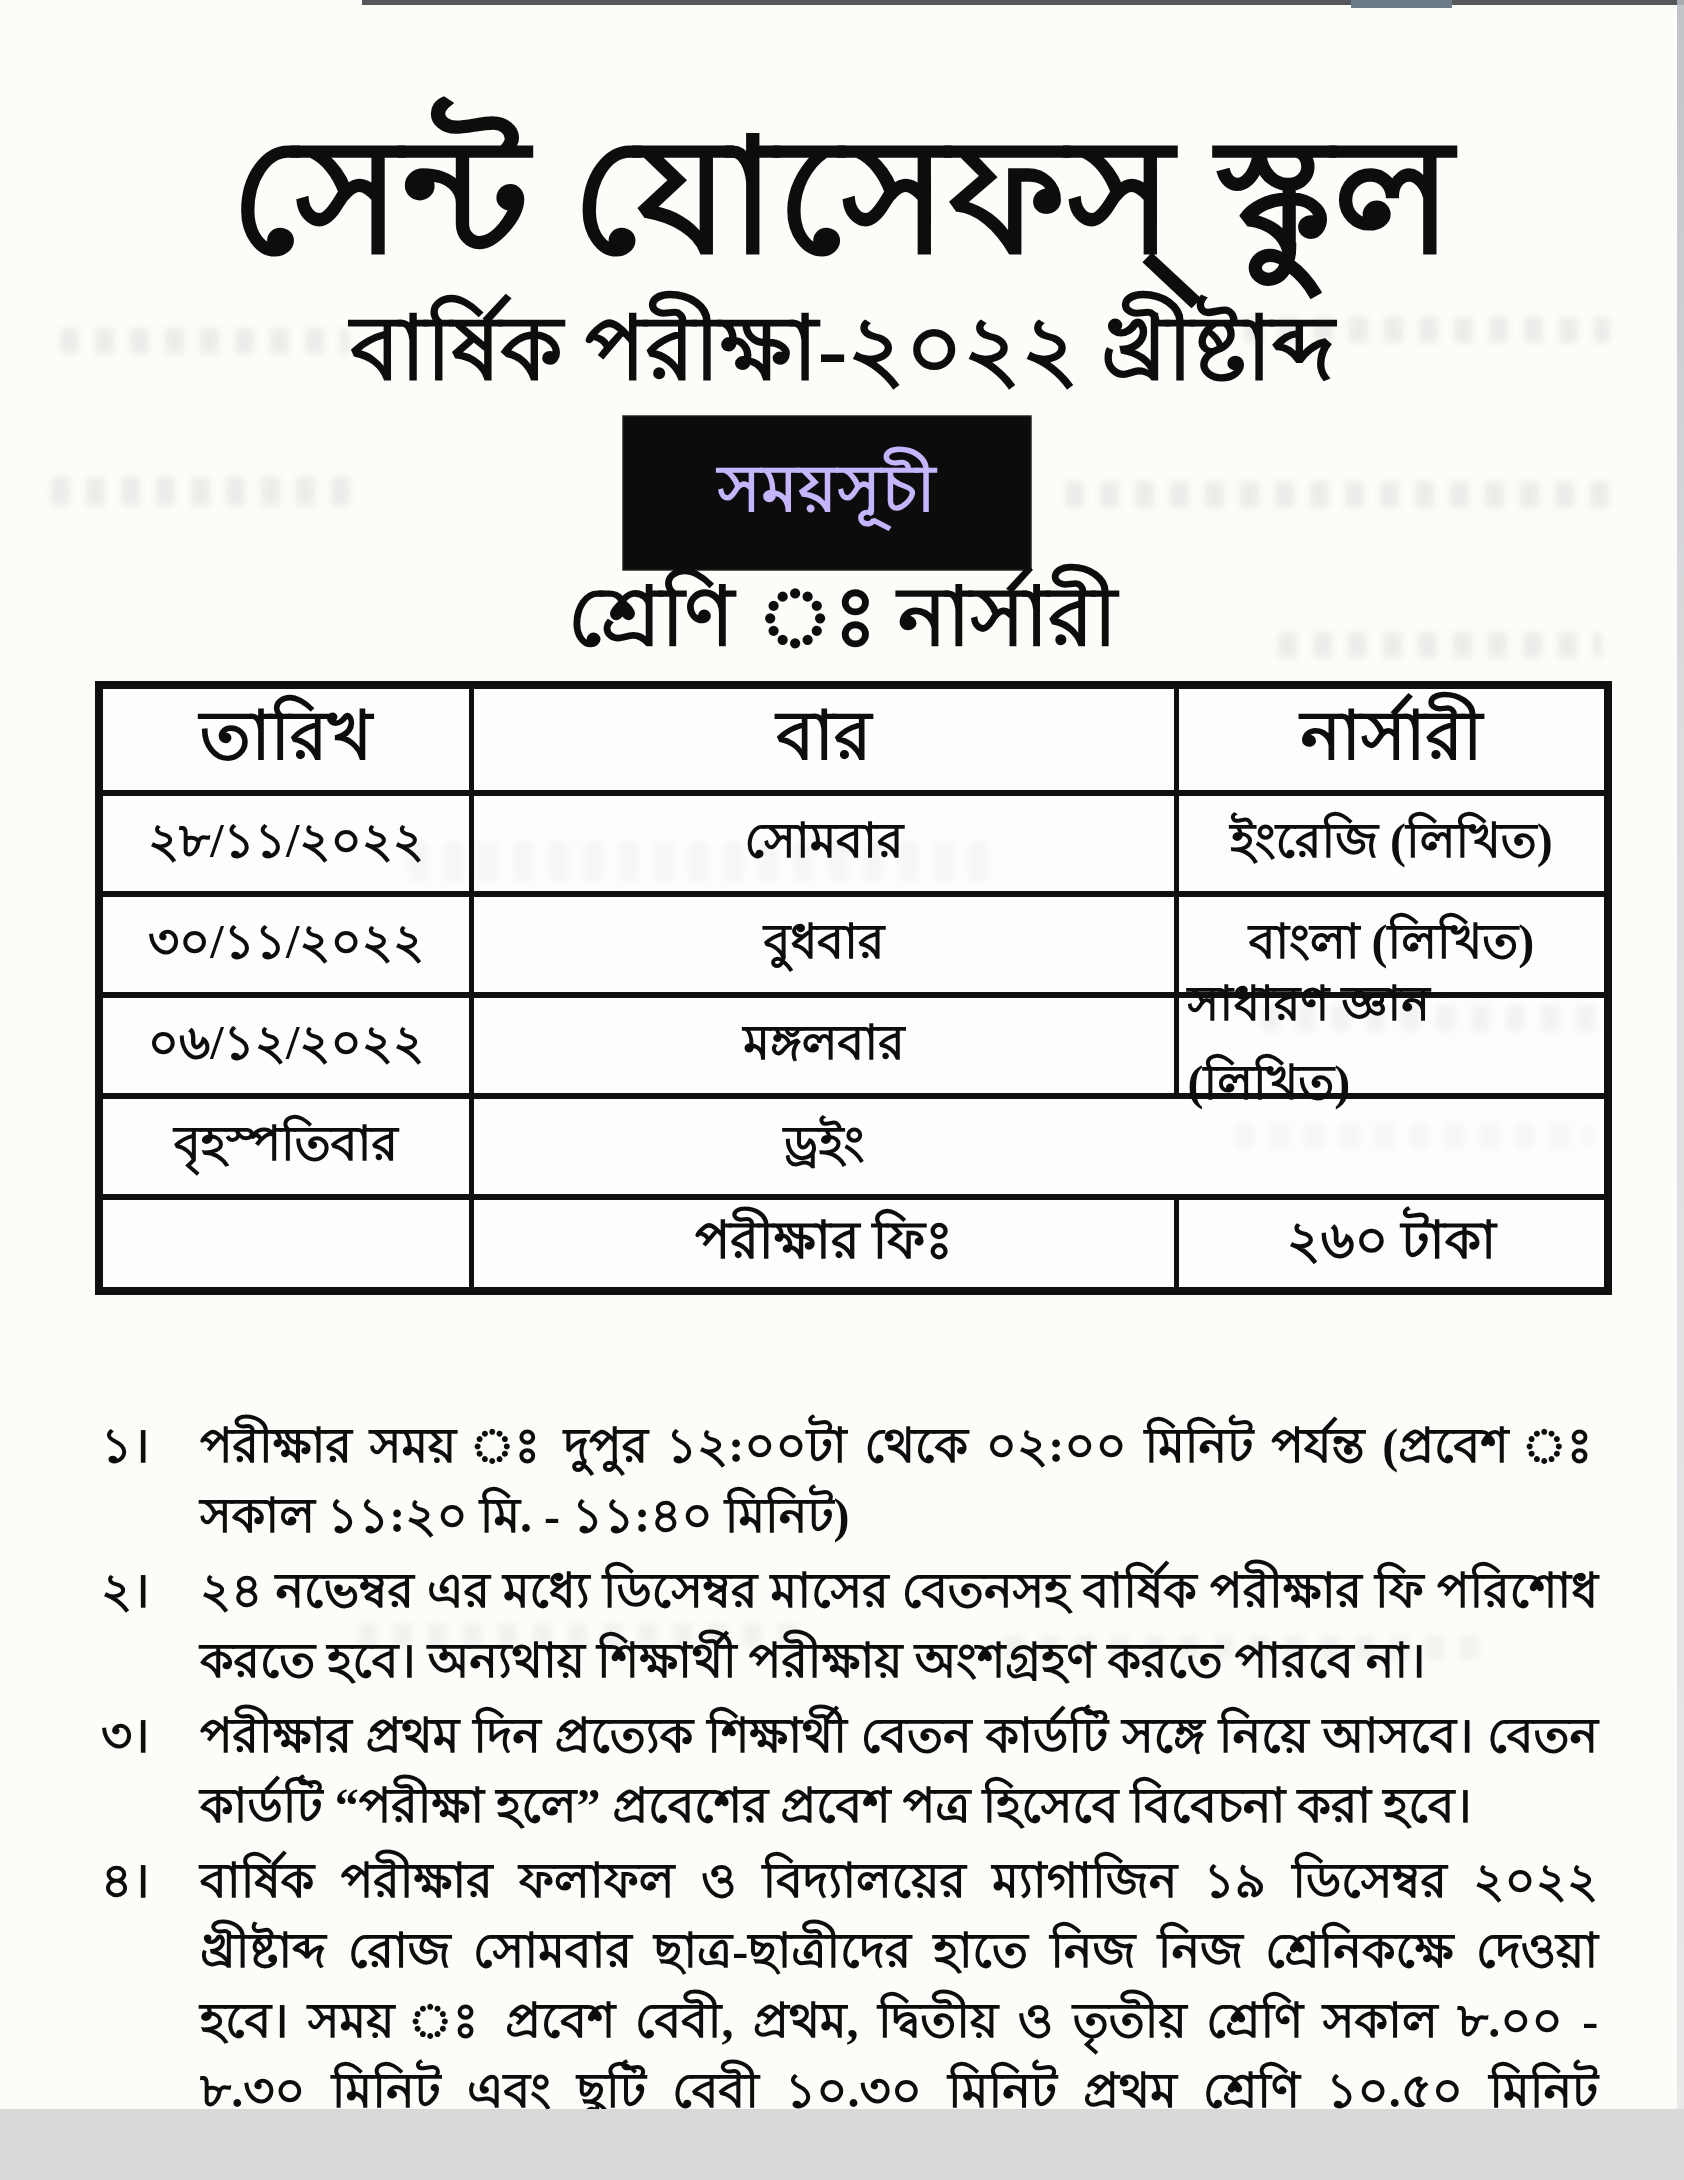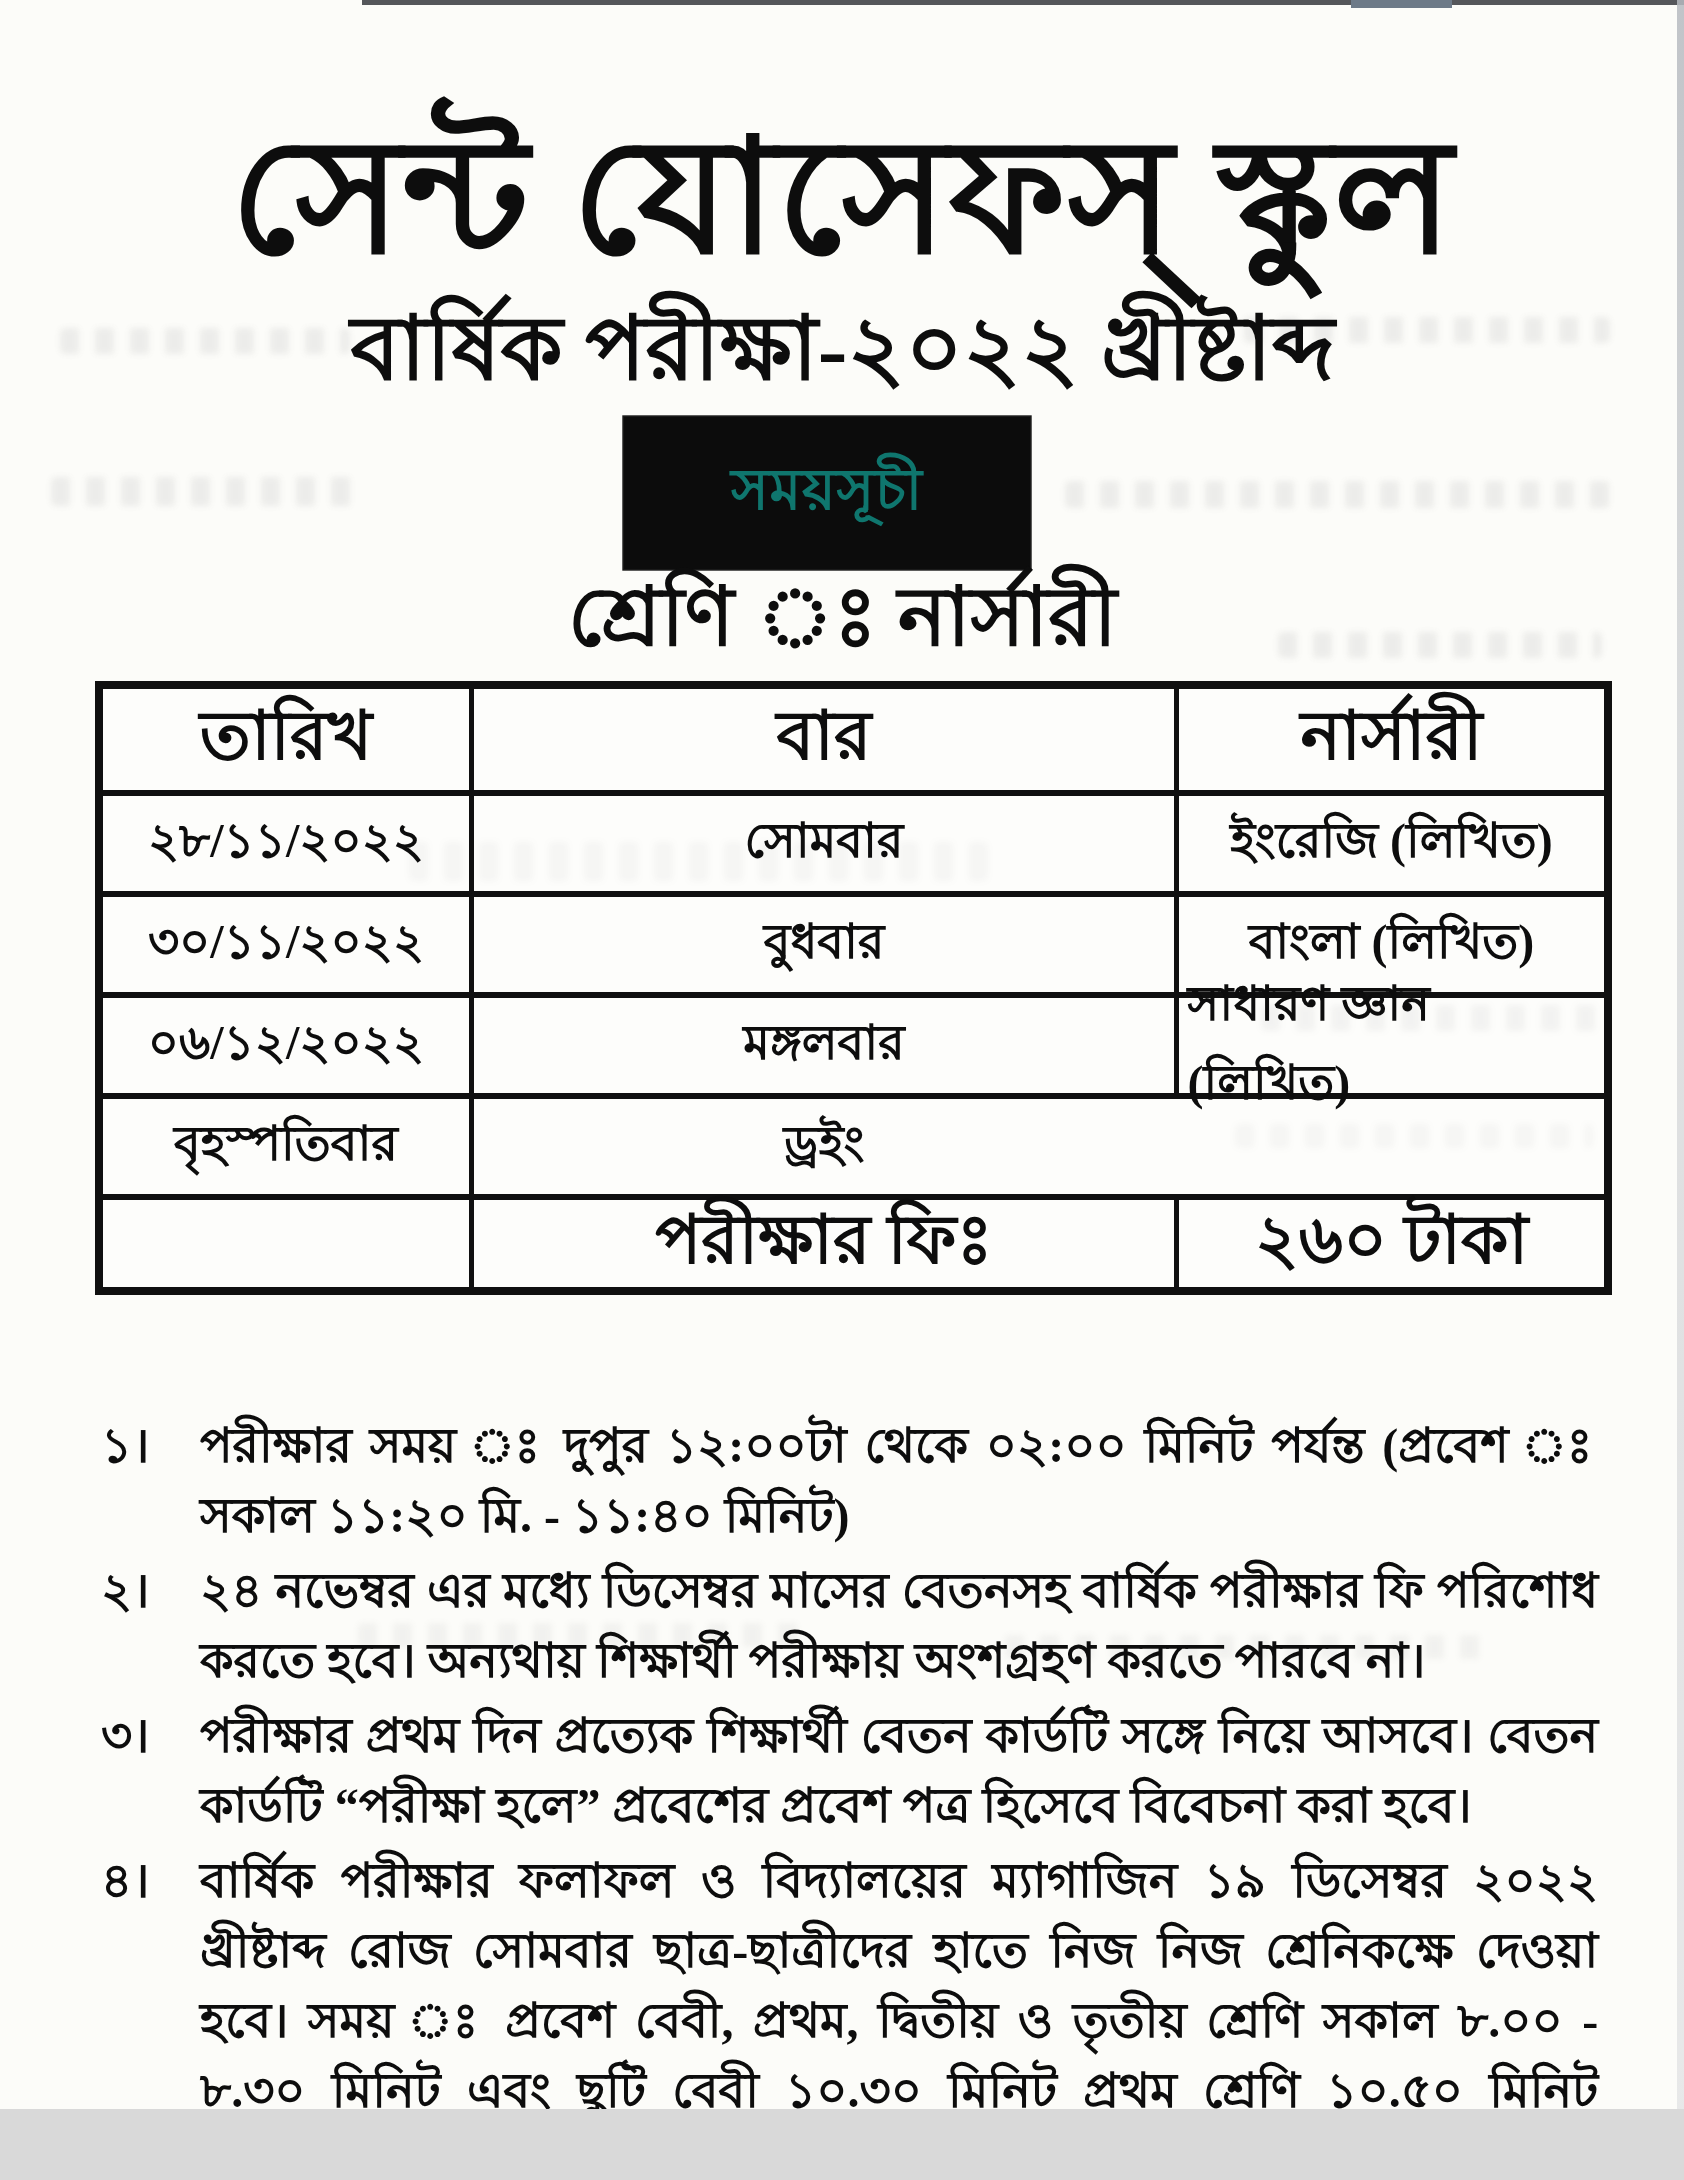--- a/index.html
+++ b/index.html
@@ -29,41 +29,41 @@
   }
   .exam-title{
     position:absolute;top:292px;left:0;width:100%;
     text-align:center;font-size:89px;line-height:115px;font-weight:700;
   }
   .schedule-box{
     position:absolute;left:624px;top:417px;width:406px;height:152px;
     background:#0c0c0c;display:flex;align-items:center;justify-content:center;
     box-shadow:0 0 0 1.7px #1a1a1a;
   }
-  .schedule-box span{color:#0f766e;font-size:57px;font-weight:700;letter-spacing:0.9px;}
+  .schedule-box span{color:#c4b5fd;font-size:65px;font-weight:700;letter-spacing:0.9px;}
   .class-line{
     position:absolute;top:562px;left:0;width:100%;
     text-align:center;font-size:82px;line-height:112px;font-weight:700;
   }
 
   
   .schedule-table{
     position:absolute;left:95px;top:681px;width:1501px;
     border:8.5px solid #101010;background:rgba(255,255,255,.35);
   }
   .t-row{display:grid;grid-template-columns:366px 1fr 430px;border-top:6px solid #101010;}
   .t-row:first-child{border-top:none;}
   .t-cell{
     display:flex;align-items:center;justify-content:center;
     border-left:5.1px solid #101010;font-weight:700;text-align:left;padding:0 8.5px;box-sizing:border-box;
   }
   .t-cell:first-child{border-left:none;}
   .t-head .t-cell{height:101px;font-size:68px;}
   .t-data .t-cell{height:95px;font-size:48px;}
-  .t-fee  .t-cell{height:87px;font-size:68px;}
+  .t-fee  .t-cell{height:87px;font-size:52px;}
 
   
   .notes{position:absolute;left:101px;top:1411px;width:1504px;}
   .note{display:flex;margin-bottom:5.1px;}
   .note-num{flex:0 0 99px;font-size:48px;line-height:70px;font-weight:600;}
   .note-text{flex:1;font-size:48px;line-height:70px;font-weight:600;text-align:justify;padding-right:6.8px;}
 </style>
 </head>
 <body>
 

